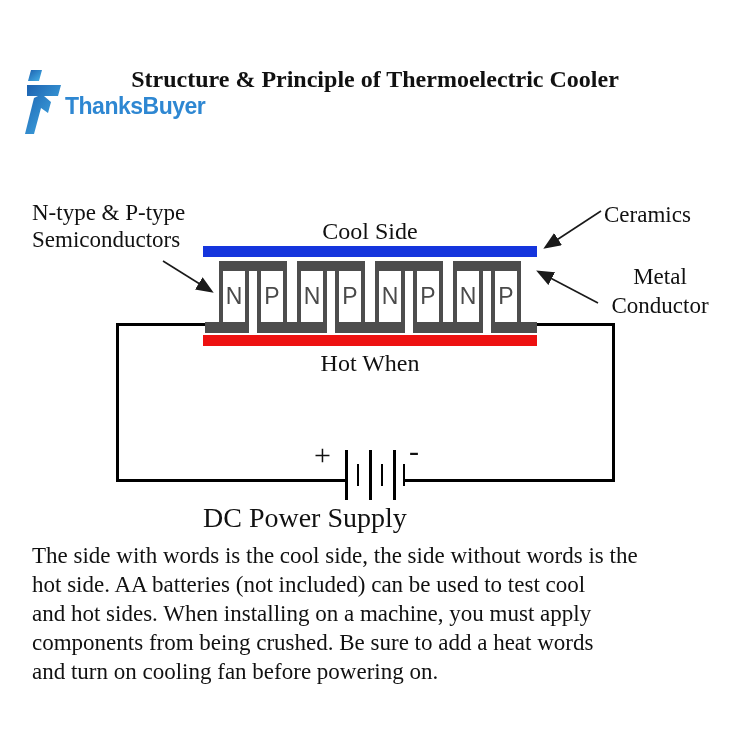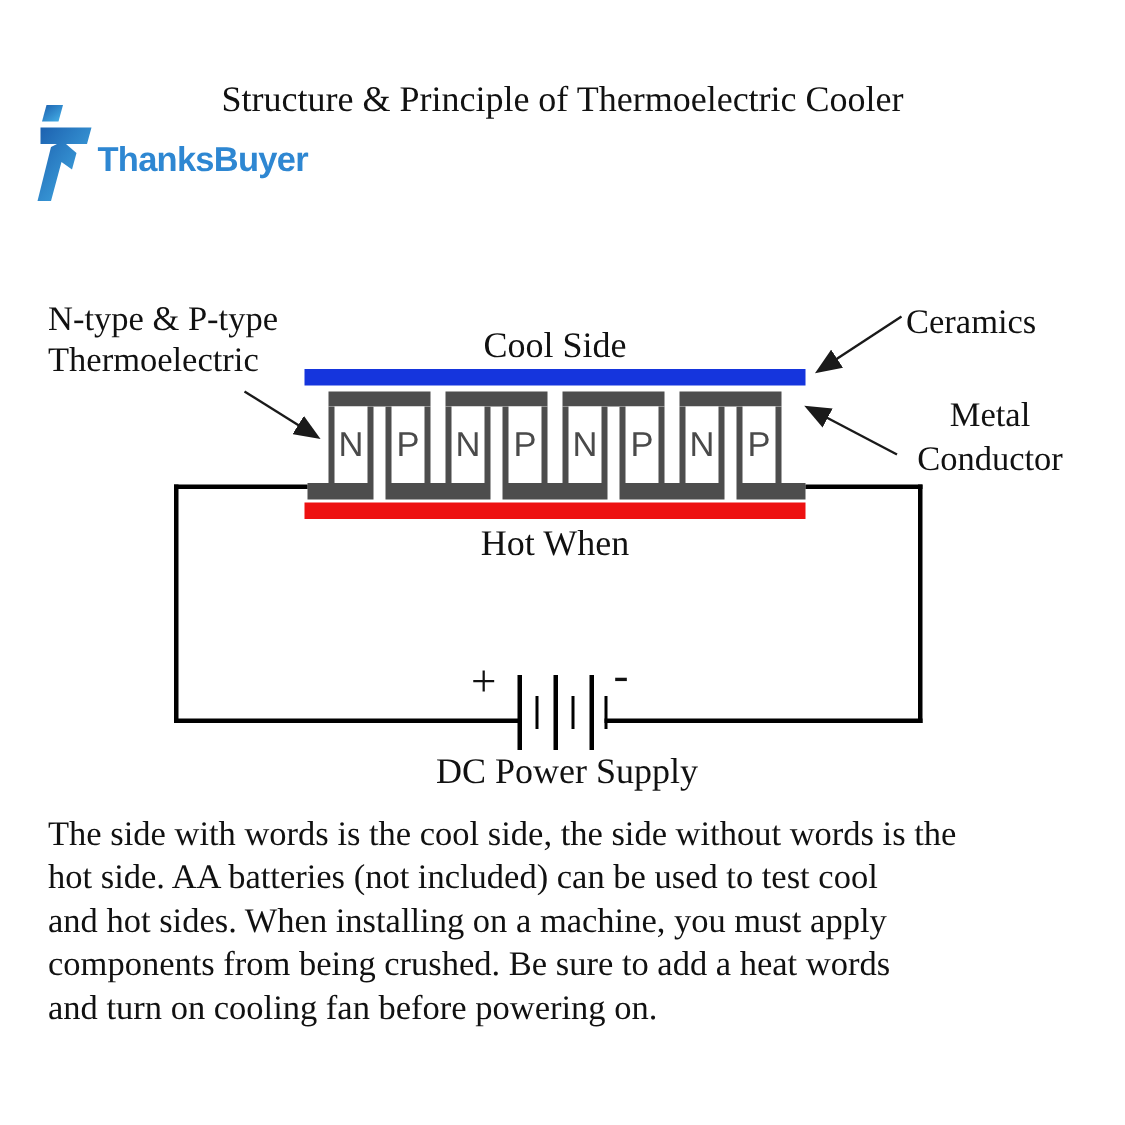--- a/index.html
+++ b/index.html
@@ -1,21 +1,21 @@
 <!DOCTYPE html>
 <html><head>
 <meta charset="utf-8">
 <style>
   html,body{margin:0;padding:0;background:#ffffff;}
   .canvas{position:relative;width:750px;height:750px;background:#ffffff;overflow:hidden;
           font-family:"Liberation Serif", serif;color:#111;}
 
   
-  .title{position:absolute;left:0;right:0;top:54px;margin:0;text-align:center;
-         font-size:24px;font-weight:normal;font-family:"Liberation Serif",serif;}
+  .title{position:absolute;left:0;right:0;top:54px;margin:12px;text-align:center;
+         font-size:24px;font-weight:bold;font-family:"Liberation Serif",serif;}
   .logo{position:absolute;left:24px;top:68px;width:160px;height:70px;}
   .logo-icon{position:absolute;left:0;top:0;}
   .logo-text{position:absolute;left:41px;top:25px;font-family:"Liberation Sans",sans-serif;
              font-weight:bold;font-size:23px;letter-spacing:-0.5px;color:#2e87d2;}
 
   
   .bar{position:absolute;}
   .blue-bar{left:203px;top:246px;width:334px;height:11px;background:#1535dd;}
   .red-bar{left:203px;top:335px;width:334px;height:11px;background:#ed1111;}
   .tcond{position:absolute;top:261px;height:10px;width:68px;background:#4d4d4d;}
@@ -51,21 +51,21 @@
 
   
   .plate{position:absolute;background:#000;}
   .plate-long{top:450px;height:50px;width:3px;}
   .plate-short{top:464px;height:22px;width:2px;}
   .pl1{left:345px}.pl2{left:369px}.pl3{left:393px}
   .ps1{left:357px}.ps2{left:381px}.ps3{left:403px}
   .battery-sign{position:absolute;font-size:30px;font-family:"Liberation Serif",serif;}
   .plus-sign{left:314px;top:438px;}
   .minus-sign{left:409px;top:434px;}
-  .dc-label{position:absolute;left:203px;width:350px;top:502px;text-align:center;font-size:24px;}
+  .dc-label{position:absolute;left:203px;width:350px;top:502px;text-align:left;font-size:28px;}
 
   
   .arrows{position:absolute;left:0;top:0;pointer-events:none;}
 
   
   .desc{position:absolute;left:32px;top:541px;font-size:23px;line-height:29px;white-space:nowrap;}
 </style>
 </head>
 <body>
 
@@ -82,21 +82,21 @@
         </linearGradient>
       </defs>
       <polygon points="7,2 18,2 15,13 4,13" fill="url(#logograd)"></polygon>
       <polygon points="3,17 37,17 34,28 20,28 27,34 24,45 17,40 10,66 1,66 10,30 14,28 3,28" fill="url(#logograd)"></polygon>
     </svg>
     <span class="logo-text">ThanksBuyer</span>
   </div>
 
   <div class="anno semi-label">
     <div>N-type &amp; P-type</div>
-    <div>Thermoelectric</div>
+    <div>Semiconductors</div>
   </div>
   <div class="anno ceramics-label">Ceramics</div>
   <div class="anno metal-label">
     <div>Metal</div>
     <div>Conductor</div>
   </div>
 
   <div class="side-label cool-label">Cool Side</div>
   <div class="bar blue-bar"></div>
 

